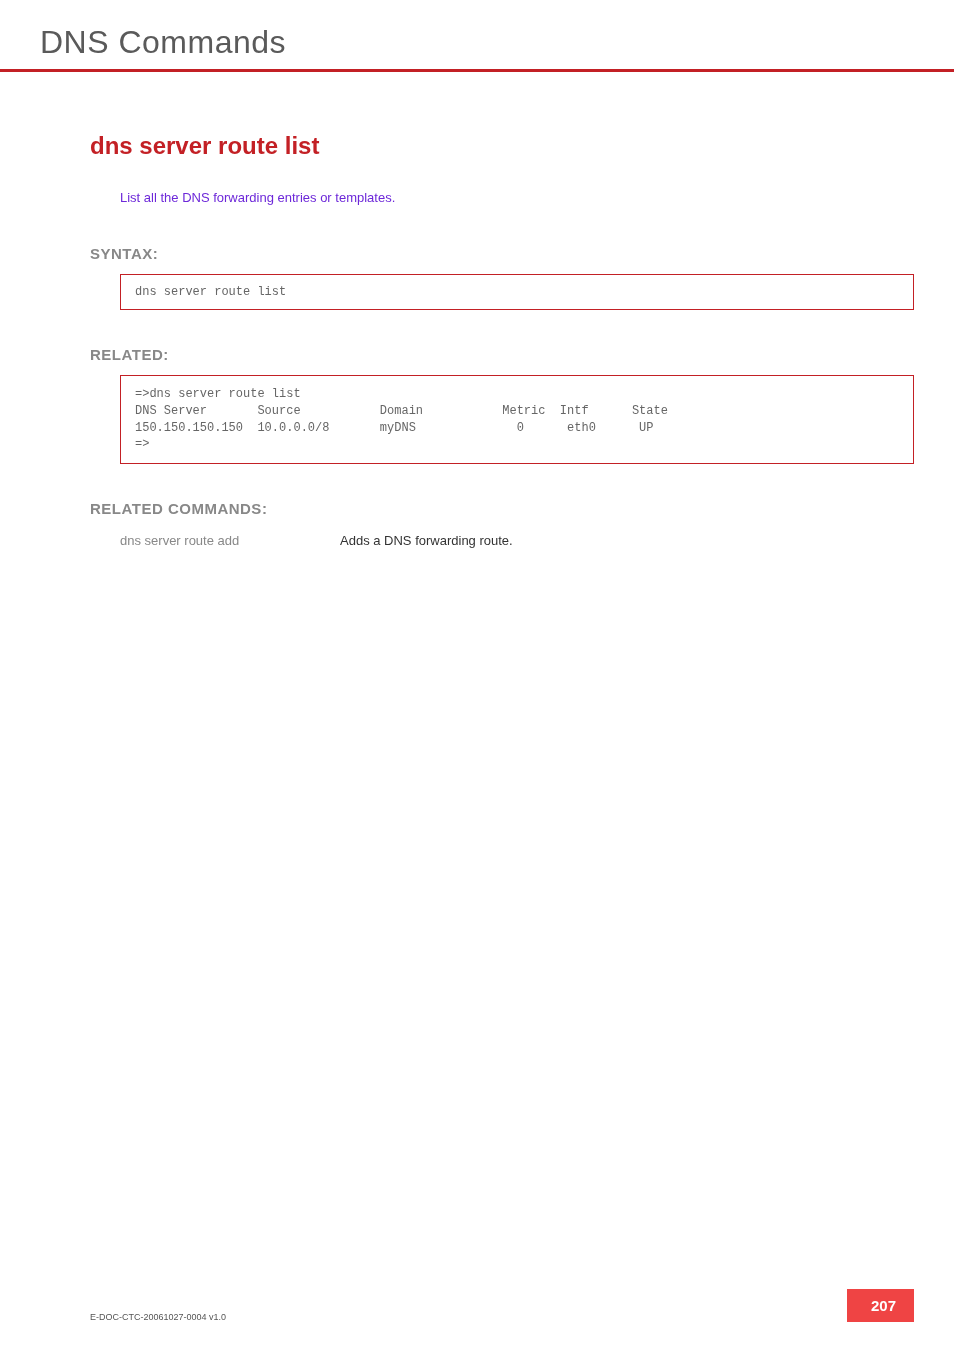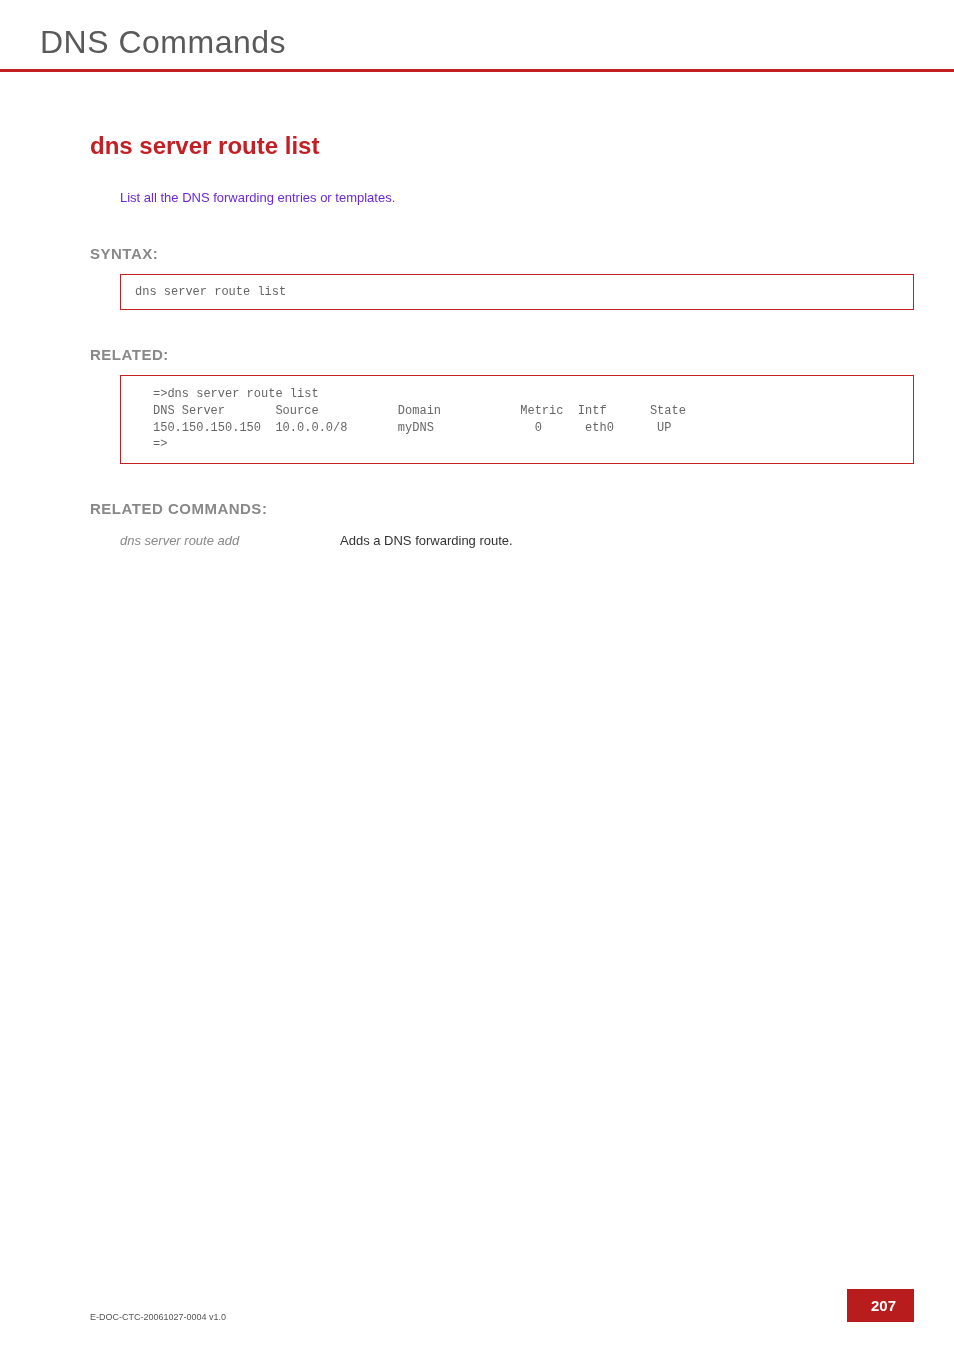--- a/index.html
+++ b/index.html
@@ -53,21 +53,21 @@
       margin-left: 30px;
       margin-bottom: 36px;
       font-family: "Courier New", monospace;
       font-size: 12px;
       color: #666666;
       white-space: pre;
       background: #ffffff;
     }
     .example-box {
       border: 1px solid #c32025;
-      padding: 10px 32px;
+      padding: 10px 14px;
       margin-left: 30px;
       margin-bottom: 36px;
       font-family: "Courier New", monospace;
       font-size: 12px;
       color: #666666;
       white-space: pre;
       background: #ffffff;
       line-height: 1.4;
     }
     .related-table {
@@ -76,41 +76,40 @@
       border-collapse: collapse;
     }
     .related-table td {
       padding: 4px 0;
       font-size: 13px;
       vertical-align: top;
     }
     .related-table td.cmd {
       color: #888888;
       width: 220px;
-      font-style: italic;
     }
     .related-table td.desc {
       color: #333333;
       margin-left: 48px;
     }
     .footer {
       position: absolute;
       bottom: 28px;
       left: 90px;
       right: 40px;
       display: flex;
       justify-content: space-between;
       align-items: flex-end;
     }
     .doc-id {
       font-size: 9px;
       color: #555;
     }
     .page-num-box {
-      background: #b91c1c;
+      background: #ef4444;
       color: #ffffff;
       font-weight: bold;
       font-size: 15px;
       padding: 8px 18px 8px 24px;
     }
   </style>
 </head>
 <body>
 
 <div class="page-header">

